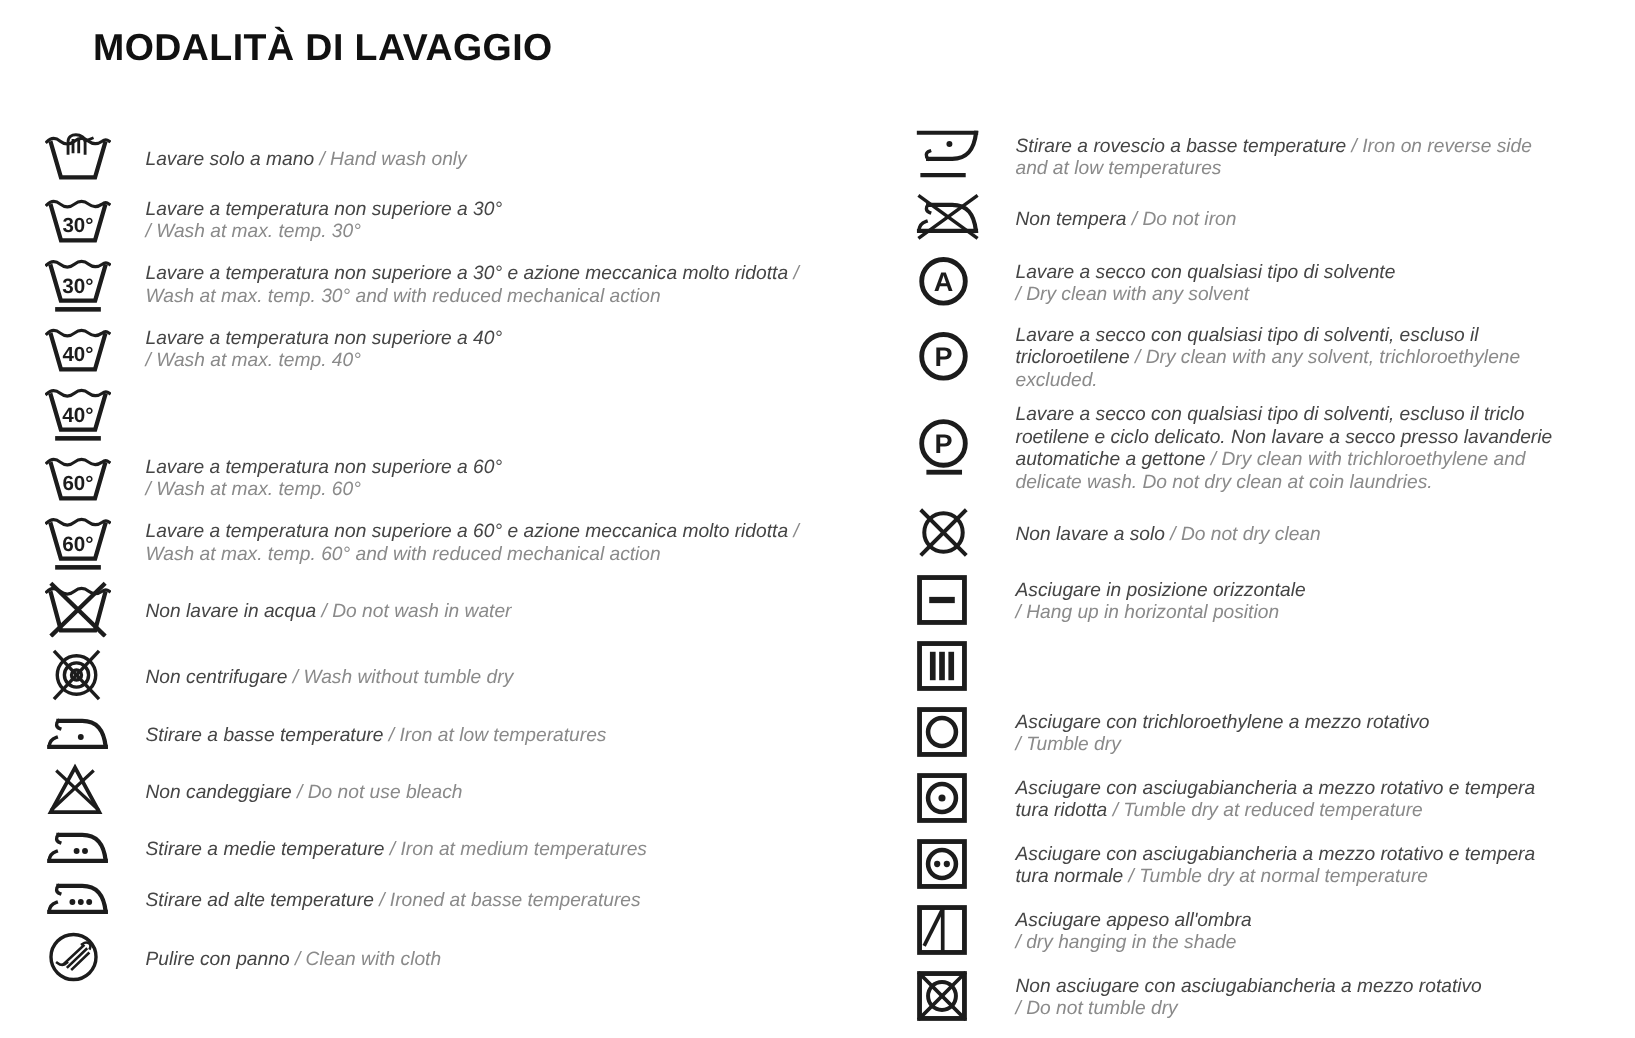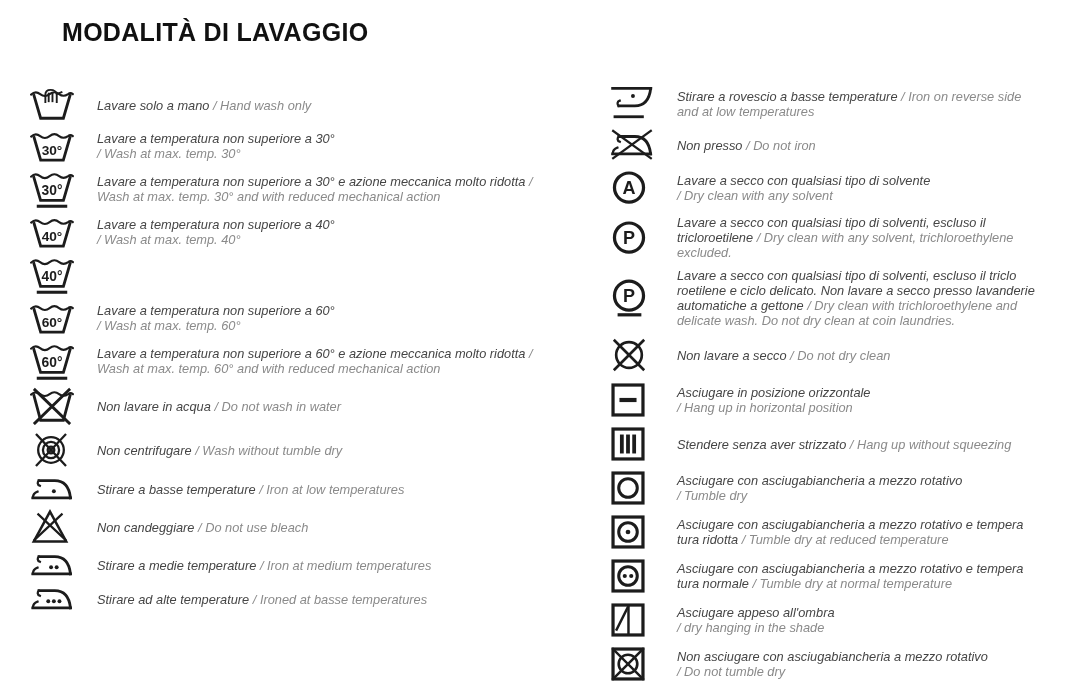--- a/index.html
+++ b/index.html
@@ -171,20 +171,35 @@
               <path d="M2.5 24.5 H42.8" stroke-width="3"></path>
               <path d="M9 6 C7.2 7.5 7 10.5 10 11.5" stroke-width="2.4"></path>
               <path d="M2.5 24.5 C2.5 21 4.5 18.8 7.5 17.8" stroke-width="2.4"></path>
               <circle cx="19" cy="17.5" r="2.1" stroke="none" fill="currentColor"></circle>
               <circle cx="25" cy="17.5" r="2.1" stroke="none" fill="currentColor"></circle>
               <circle cx="31" cy="17.5" r="2.1" stroke="none" fill="currentColor"></circle>
             </svg>
           </span>
           <p class="txt"><span class="it">Stirare ad alte temperature</span> <span class="en">/ Ironed at basse temperatures</span></p>
         </div>
+        <div class="row">
+          <span class="icon">
+            <svg width="38" height="38" viewBox="0 0 40 40" fill="none" stroke="currentColor" stroke-linecap="square">
+              <circle cx="20" cy="20" r="15.8" stroke-width="2.4"></circle>
+              <g stroke-width="1.8">
+                <path d="M8.5 24 C11 26 13.5 26 15.5 24"></path>
+                <path d="M13 25 L27 12"></path>
+                <path d="M16 27 L29 14.5"></path>
+                <path d="M19 28.5 L30.5 17.5"></path>
+                <path d="M26 11 C29.5 8.5 33 10.5 31.5 14"></path>
+              </g>
+            </svg>
+          </span>
+          <p class="txt"><span class="it">Pulire con panno</span> <span class="en">/ Clean with cloth</span></p>
+        </div>
       </div>
     <div class="col col-right">
         <div class="row">
           <span class="icon">
             <svg width="44" height="34" viewBox="0 0 46 36" fill="none" stroke="currentColor" stroke-linecap="square">
               <g transform="translate(0 26) scale(1 -1)">
                 <path d="M9 6 H26 C37 6 41.5 13 42.8 24.5" stroke-width="3"></path>
                 <path d="M2.5 24.5 H42.8" stroke-width="3"></path>
                 <path d="M9 6 C7.2 7.5 7 10.5 10 11.5" stroke-width="2.4"></path>
               </g>
@@ -198,21 +213,21 @@
           <span class="icon">
             <svg width="44" height="32" viewBox="0 0 46 34" fill="none" stroke="currentColor" stroke-linecap="square">
               <path d="M9 8 H26 C37 8 41.5 15 42.8 26.5" stroke-width="3"></path>
               <path d="M2.5 26.5 H42.8" stroke-width="3"></path>
               <path d="M9 8 C7.2 9.5 7 12.5 10 13.5" stroke-width="2.4"></path>
               <path d="M2.5 26.5 C2.5 23 4.5 20.8 7.5 19.8" stroke-width="2.4"></path>
               <path d="M3 2 L43 31" stroke-width="2.4"></path>
               <path d="M43 2 L3 31" stroke-width="2.4"></path>
             </svg>
           </span>
-          <p class="txt"><span class="it">Non presso</span> <span class="en">/ Do not iron</span></p>
+          <p class="txt"><span class="it">Non tempera</span> <span class="en">/ Do not iron</span></p>
         </div>
         <div class="row">
           <span class="icon">
             <svg width="38" height="38" viewBox="0 0 40 40" fill="none" stroke="currentColor" stroke-linecap="square">
               <circle cx="20" cy="19.5" r="15.3" stroke-width="3.4"></circle>
               <text x="20" y="26.5" text-anchor="middle" font-size="19" font-weight="bold" stroke="none" fill="currentColor">A</text>
             </svg>
           </span>
           <p class="txt"><span class="it">Lavare a secco con qualsiasi tipo di solvente</span><span class="en block">/ Dry clean with any solvent</span></p>
         </div>
@@ -236,50 +251,49 @@
           <p class="txt"><span class="it">Lavare a secco con qualsiasi tipo di solventi, escluso il triclo roetilene e ciclo delicato. Non lavare a secco presso lavanderie automatiche a gettone</span> <span class="en">/ Dry clean with trichloroethylene and delicate wash. Do not dry clean at coin laundries.</span></p>
         </div>
         <div class="row">
           <span class="icon">
             <svg width="38" height="38" viewBox="0 0 40 40" fill="none" stroke="currentColor" stroke-linecap="square">
               <circle cx="20" cy="20" r="13.5" stroke-width="2.8"></circle>
               <path d="M5 5 L35 35" stroke-width="2.8"></path>
               <path d="M35 5 L5 35" stroke-width="2.8"></path>
             </svg>
           </span>
-          <p class="txt"><span class="it">Non lavare a secco</span> <span class="en">/ Do not dry clean</span></p>
+          <p class="txt"><span class="it">Non lavare a solo</span> <span class="en">/ Do not dry clean</span></p>
         </div>
         <div class="row">
           <span class="icon">
             <svg width="36" height="36" viewBox="0 0 38 38" fill="none" stroke="currentColor" stroke-linecap="square">
               <rect x="3.2" y="3.2" width="31.6" height="31.6" stroke-width="3.4"></rect>
               <rect x="10" y="16.8" width="18" height="4.4" stroke="none" fill="currentColor"></rect>
             </svg>
           </span>
           <p class="txt"><span class="it">Asciugare in posizione orizzontale</span><span class="en block">/ Hang up in horizontal position</span></p>
         </div>
         <div class="row">
           <span class="icon">
             <svg width="36" height="36" viewBox="0 0 38 38" fill="none" stroke="currentColor" stroke-linecap="square">
               <rect x="3.2" y="3.2" width="31.6" height="31.6" stroke-width="3.4"></rect>
               <rect x="10.5" y="9" width="4" height="20" stroke="none" fill="currentColor"></rect>
               <rect x="17" y="9" width="4" height="20" stroke="none" fill="currentColor"></rect>
               <rect x="23.5" y="9" width="4" height="20" stroke="none" fill="currentColor"></rect>
             </svg>
           </span>
-          <p class="txt"><span class="it">Stendere senza aver strizzato</span> <span class="en">/ Hang up without squeezing</span></p>
         </div>
         <div class="row">
           <span class="icon">
             <svg width="36" height="36" viewBox="0 0 38 38" fill="none" stroke="currentColor" stroke-linecap="square">
               <rect x="3.2" y="3.2" width="31.6" height="31.6" stroke-width="3.4"></rect>
               <circle cx="19" cy="19" r="9.8" stroke-width="3.2"></circle>
             </svg>
           </span>
-          <p class="txt"><span class="it">Asciugare con asciugabiancheria a mezzo rotativo</span><span class="en block">/ Tumble dry</span></p>
+          <p class="txt"><span class="it">Asciugare con trichloroethylene a mezzo rotativo</span><span class="en block">/ Tumble dry</span></p>
         </div>
         <div class="row">
           <span class="icon">
             <svg width="36" height="36" viewBox="0 0 38 38" fill="none" stroke="currentColor" stroke-linecap="square">
               <rect x="3.2" y="3.2" width="31.6" height="31.6" stroke-width="3.4"></rect>
               <circle cx="19" cy="19" r="9.8" stroke-width="3.2"></circle>
               <circle cx="19" cy="19" r="2.5" stroke="none" fill="currentColor"></circle>
             </svg>
           </span>
           <p class="txt"><span class="it">Asciugare con asciugabiancheria a mezzo rotativo e tempera tura ridotta</span> <span class="en">/ Tumble dry at reduced temperature</span></p>

